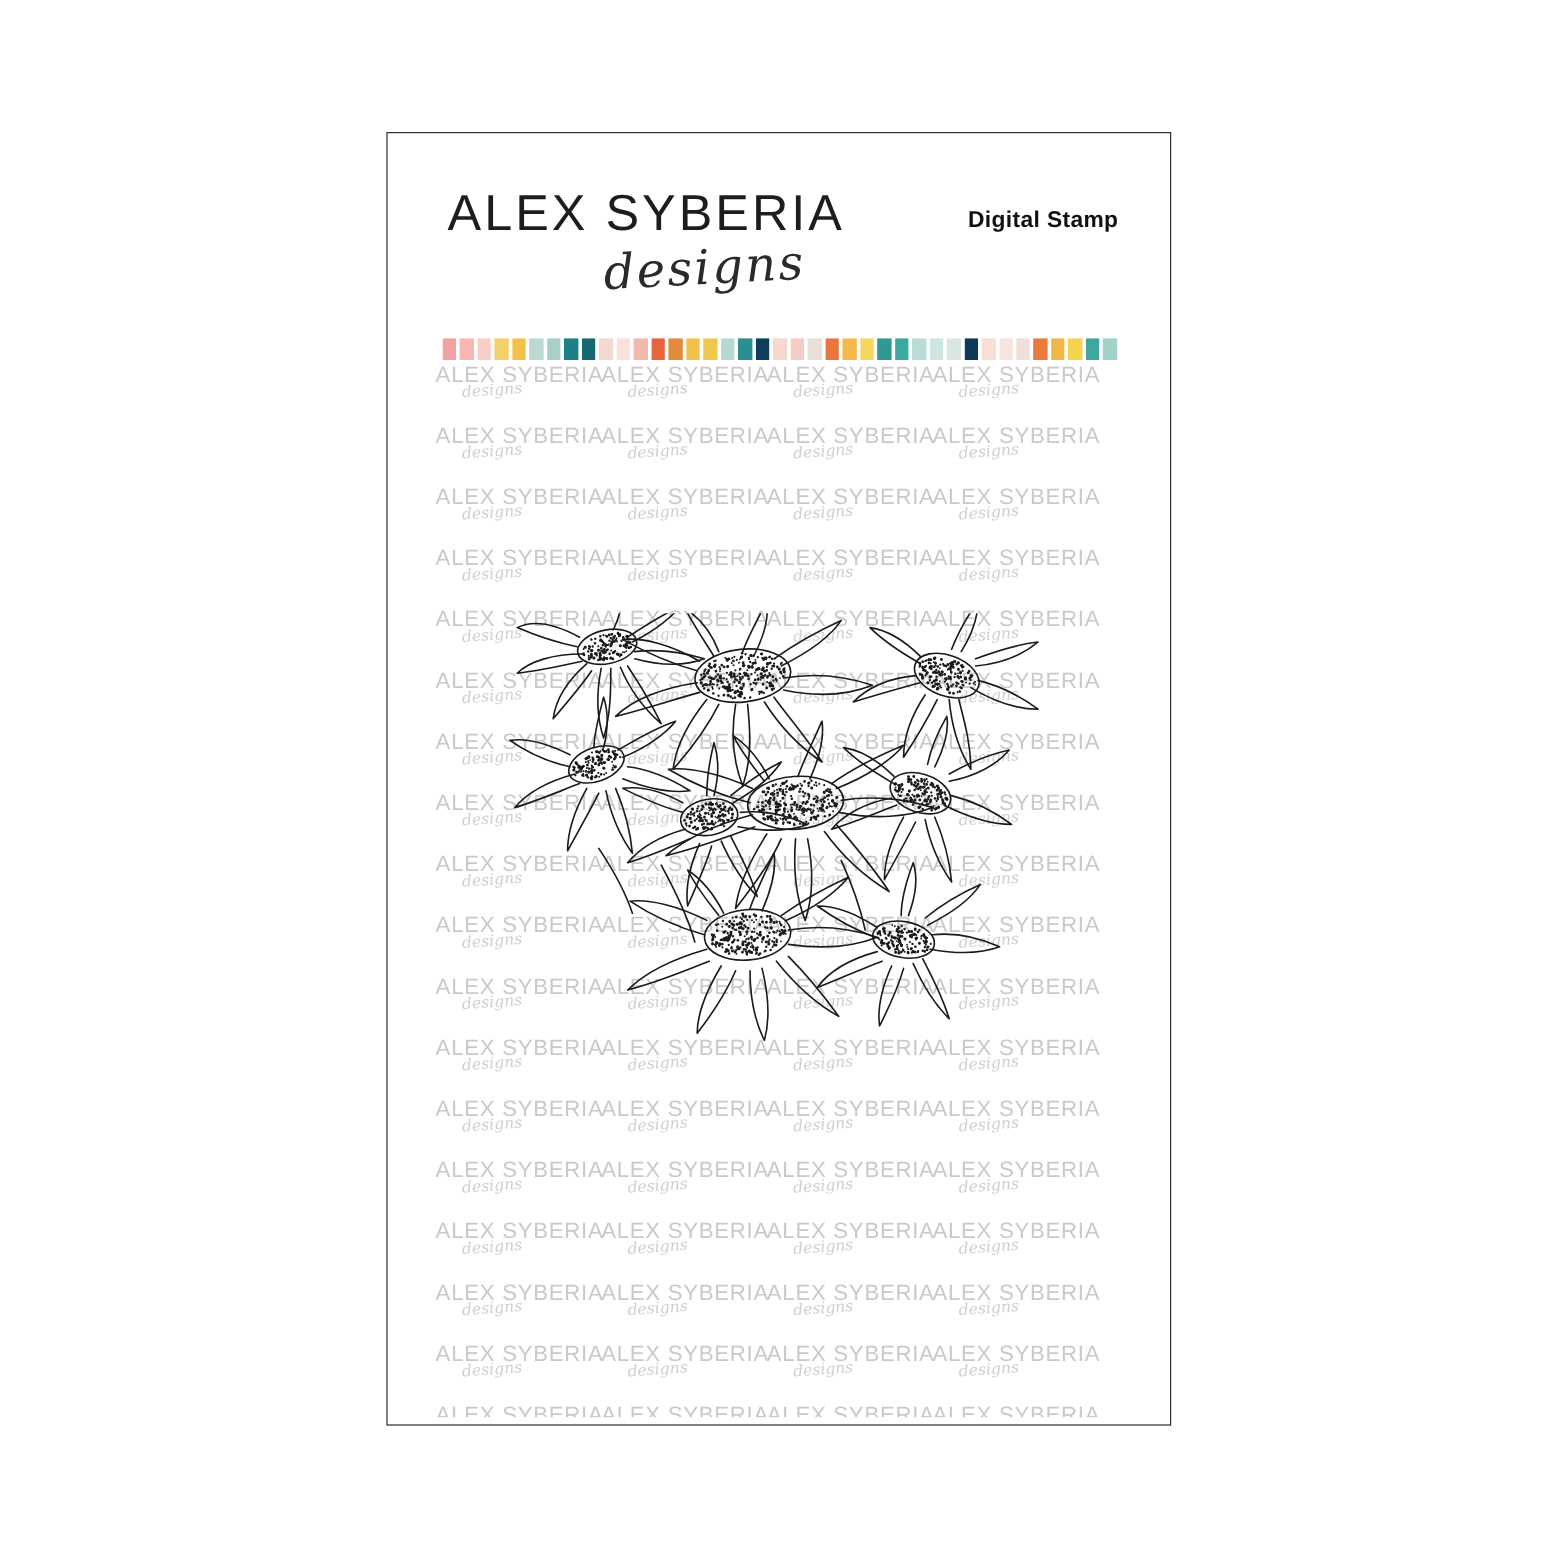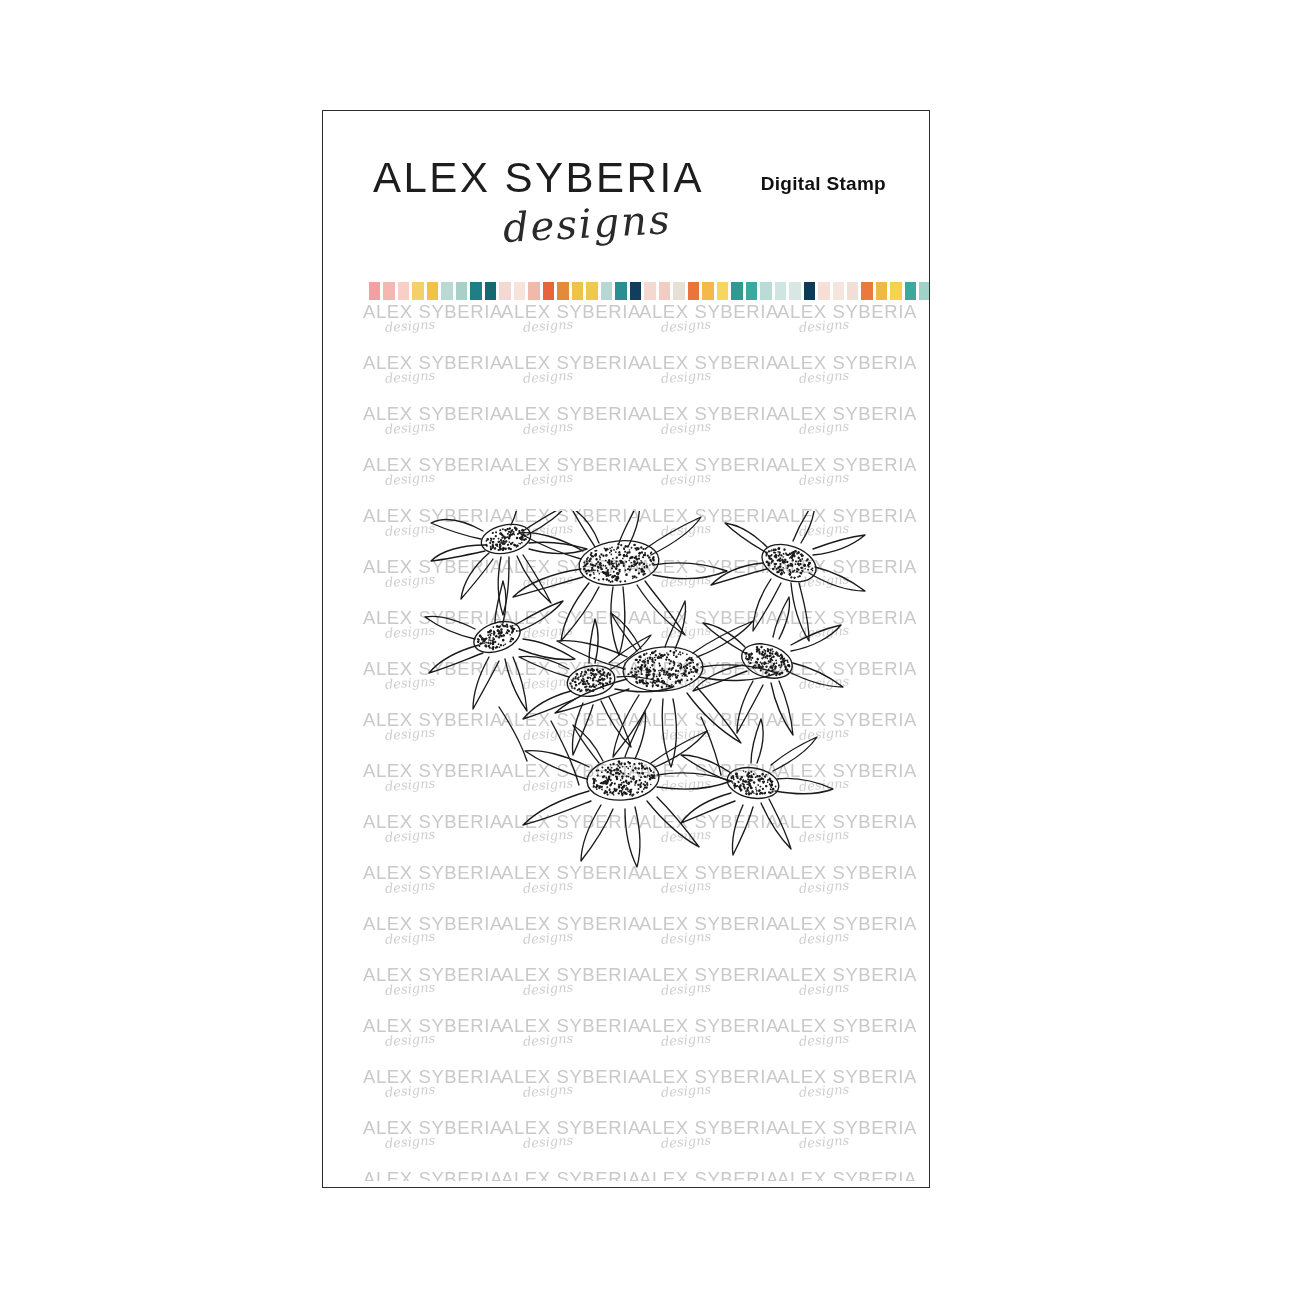--- a/index.html
+++ b/index.html
@@ -19,21 +19,21 @@
     width: 1300px;
     height: 1301px;
     background: #ffffff;
   }
 
   
   #sheet {
     position: absolute;
     left: 322px;
     top: 110px;
-    width: 608px;
+    width: 654px;
     height: 1078px;
     background: #ffffff;
     border: 1px solid #2b2b2b;
     box-sizing: border-box;
     overflow: hidden;
     padding-left: 20px;
   }
 
   
   #brand {

